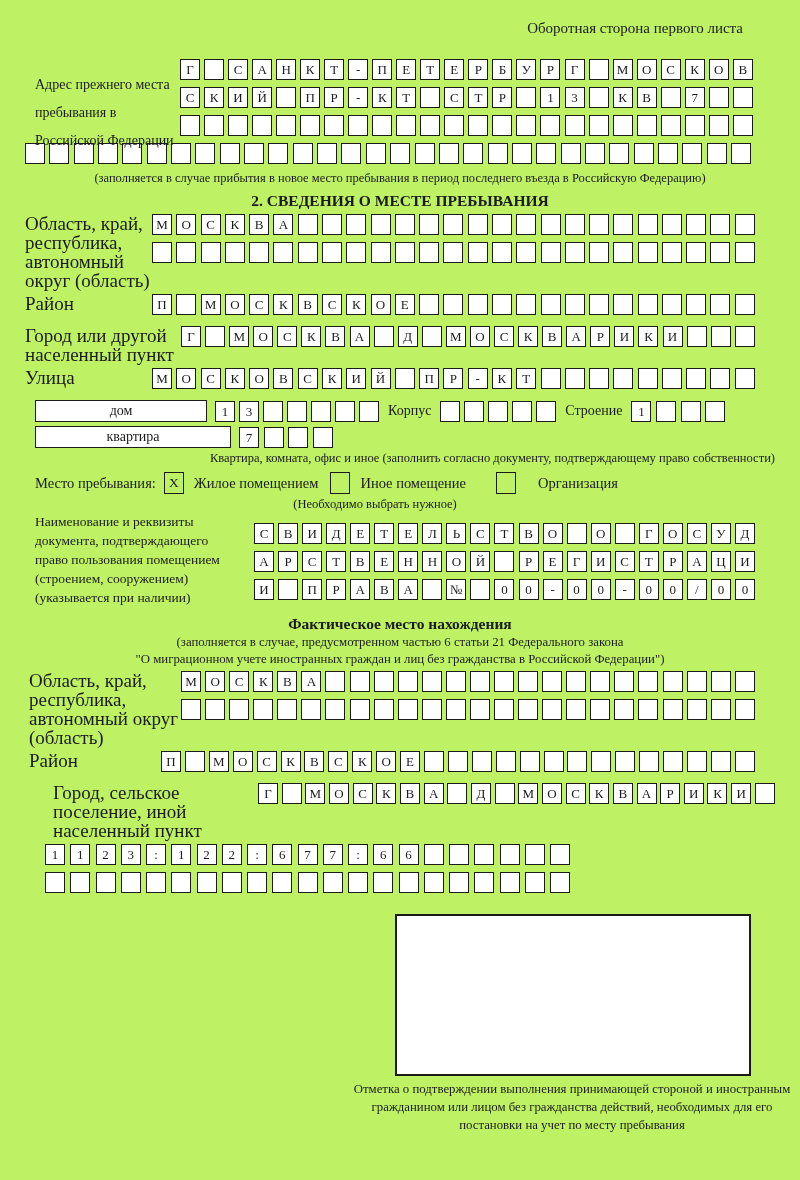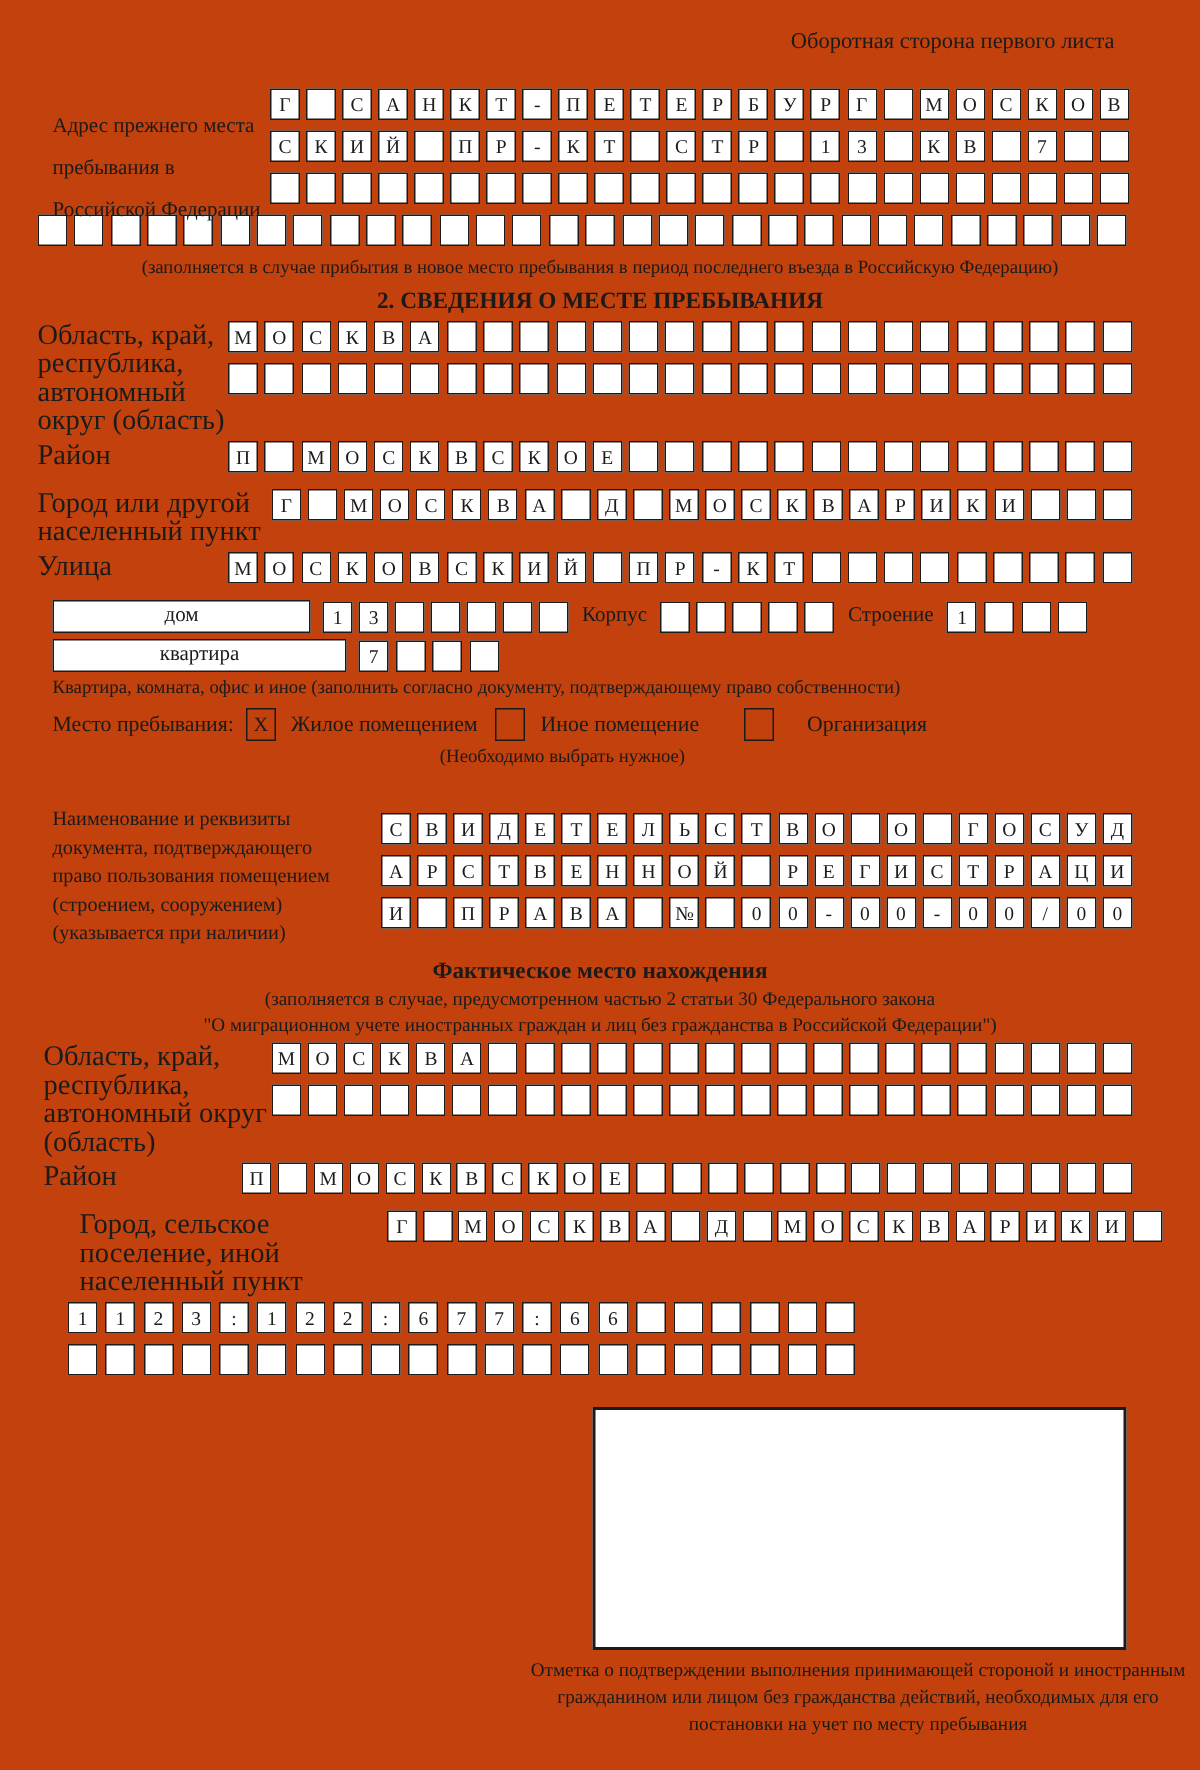--- a/index.html
+++ b/index.html
@@ -1,21 +1,21 @@
 <!DOCTYPE html>
 <html><head>
 <meta charset="utf-8">
 <style>
   html,body{margin:0;padding:0;background:#ffffff;}
   .page{
     position:relative;
     width:800px;height:1180px;
     box-sizing:border-box;
     padding:20px 25px 0 25px;
-    background:#c2410c;
+    background:#bef264;
     color:#1b1b1b;
     font-family:"Liberation Serif","DejaVu Serif",serif;
     overflow:hidden;
   }
   .top-note{text-align:right;font-size:15px;padding-right:32px;}
   
   .boxrow{display:flex;justify-content:space-between;margin-bottom:7px;}
   .cell{
     box-sizing:border-box;flex:0 0 20px;width:20px;height:21px;
     border:1.6px solid #1b1b1b;display:flex;align-items:center;justify-content:center;
@@ -47,21 +47,21 @@
   }
   .houserow{display:flex;align-items:center;margin-top:4px;margin-left:10px;}
   .sm-label{font-size:14px;padding:0 9px;white-space:nowrap;}
   .checkbox{
     box-sizing:border-box;width:20px;height:22px;border:1.6px solid #1b1b1b;
     display:inline-flex;align-items:center;justify-content:center;font-size:13.5px;flex:0 0 auto;
   }
   .stayrow{display:flex;align-items:center;margin-top:6px;margin-left:10px;font-size:14.5px;}
   .stayrow .opt-label{padding:0 12px 0 10px;}
   .stay-note{width:700px;text-align:center;font-size:12.5px;margin-top:3px;}
-  .doc-field{display:flex;align-items:center;margin-top:24px;}
+  .doc-field{display:flex;align-items:flex-end;margin-top:0;}
   .doc-label{width:205px;margin-left:10px;font-size:13.5px;line-height:19px;}
   .doc-grid{margin-left:14px;}
   .fact-title{font-size:15.5px;font-weight:bold;text-align:center;margin-top:8px;}
   .fact-note{font-size:12.8px;text-align:center;margin-top:2px;}
   .cad-field{height:64px;overflow:visible;}
   .bigbox{
     box-sizing:border-box;margin-left:370px;margin-top:6px;
     width:356px;height:162px;border:2px solid #1b1b1b;background:#fff;
   }
   .bigbox-caption{width:450px;margin-left:322px;margin-top:4px;text-align:center;font-size:12.8px;line-height:18px;}
@@ -372,21 +372,21 @@
 
   <div class="houserow">
     <div class="widebox" style="width:196px;">квартира</div>
     <div class="boxrow" style="width:94px;margin:0 0 0 8px;">
         <span class="cell">7</span>
         <span class="cell"></span>
         <span class="cell"></span>
         <span class="cell"></span>
       </div>
   </div>
-  <div class="caption" style="text-align:left;margin-left:10px;">Квартира, комната, офис и иное (заполнить согласно документу, подтверждающему право собственности)</div>
+  <div class="caption" style="text-align:right;margin-left:10px;">Квартира, комната, офис и иное (заполнить согласно документу, подтверждающему право собственности)</div>
 
   <div class="stayrow">
     <span>Место пребывания:</span>
     <span class="checkbox" style="margin-left:8px;">X</span>
     <span class="opt-label">Жилое помещением</span>
     <span class="checkbox"></span>
     <span class="opt-label">Иное помещение</span>
     <span class="checkbox" style="margin-left:18px;"></span>
     <span class="opt-label" style="padding-left:22px;">Организация</span>
   </div>
@@ -461,21 +461,21 @@
           <span class="cell">0</span>
           <span class="cell">0</span>
           <span class="cell">/</span>
           <span class="cell">0</span>
           <span class="cell">0</span>
         </div>
     </div>
   </div>
 
   <div class="fact-title">Фактическое место нахождения</div>
-  <div class="fact-note">(заполняется в случае, предусмотренном частью 2 статьи 30 Федерального закона</div>
+  <div class="fact-note">(заполняется в случае, предусмотренном частью 6 статьи 21 Федерального закона</div>
   <div class="fact-note">"О миграционном учете иностранных граждан и лиц без гражданства в Российской Федерации")</div>
 
   <div class="field">
     <div class="flabel lw152">Область, край, республика, автономный округ (область)</div>
     <div class="grid">
       <div class="boxrow w574">
           <span class="cell">М</span>
           <span class="cell">О</span>
           <span class="cell">С</span>
           <span class="cell">К</span>

